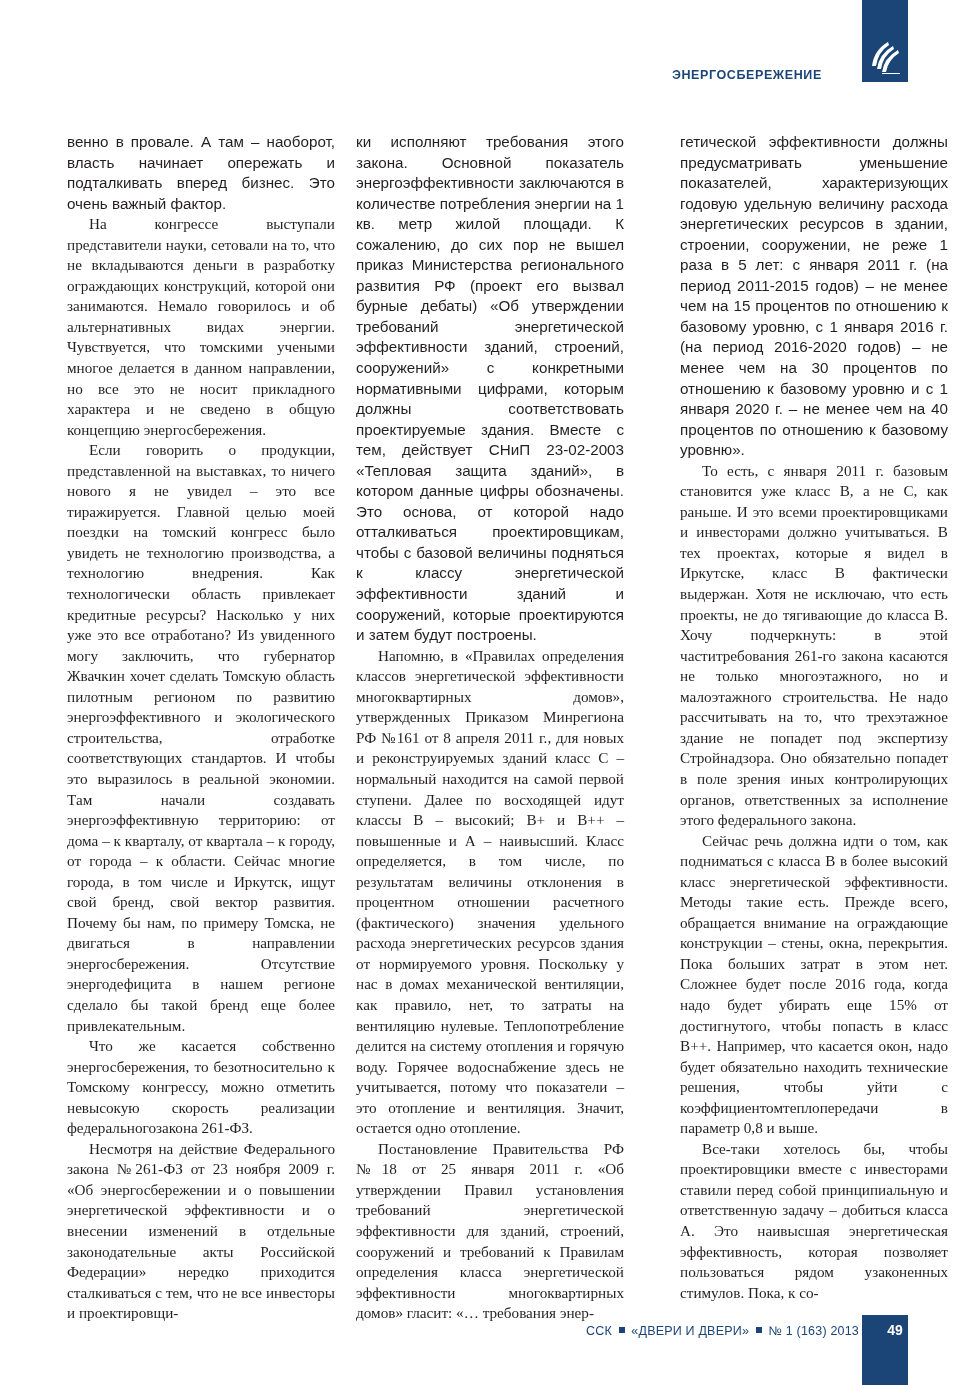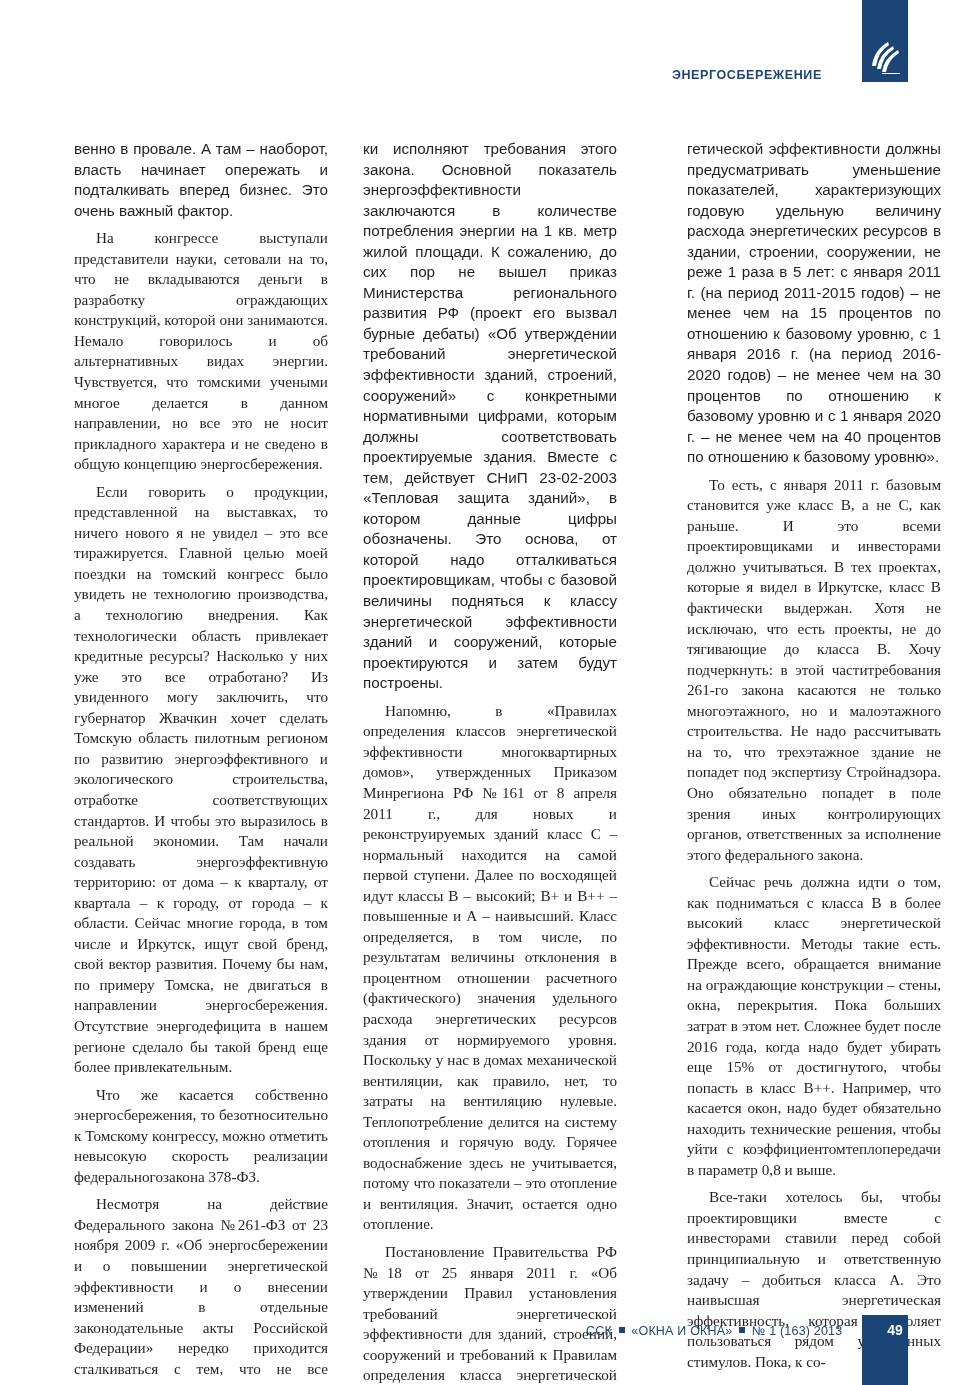--- a/index.html
+++ b/index.html
@@ -5,21 +5,21 @@
   html, body { margin: 0; padding: 0; background: #ffffff; }
   body { width: 980px; height: 1385px; position: relative; overflow: hidden;
          font-family: "Liberation Sans", sans-serif; color: #231f20; }
   .top-bar { position: absolute; left: 862px; top: 0; width: 46px; height: 82px; background: #1b4577; }
   .top-bar svg { position: absolute; left: 6px; top: 36px; }
   .section-title { position: absolute; left: 672px; top: 68px; font-size: 12.5px; font-weight: bold;
                    letter-spacing: 0.6px; color: #1b4577; }
   .col { position: absolute; top: 132px; width: 268px; font-size: 15.2px; line-height: 20.55px;
          text-align: justify; }
   .col1 { left: 67px; } .col2 { left: 356px; } .col3 { left: 680px; }
-  .col p { margin: 7px; }
+  .col p { margin: 0; }
   .col p.indent { text-indent: 22px; font-family: Liberation Serif, serif; }
   .col p.first { text-indent: 0; }
   .footer-text { position: absolute; left: 586px; top: 1324px; font-size: 12.5px; color: #1b4577; letter-spacing: 0.2px; }
   .footer-text .sq { display: inline-block; width: 6px; height: 6px; background: #1b4577; vertical-align: 2px; margin: 0 3px; }
   .page-bar { position: absolute; left: 862px; top: 1315px; width: 46px; height: 70px; background: #1b4577; }
   .page-num { position: absolute; left: 0; right: 0; top: 7px; text-align: center; color: #fff; font-weight: bold; font-size: 14px; margin-left: 20px; }
 </style>
 </head>
 <body>
 
@@ -30,39 +30,39 @@
     <path d="M14 36 Q16 22 30 14 L31 17 Q20 24 18 36 Z" fill="#ffffff"></path>
     <rect x="14" y="37" width="18" height="1" fill="#ffffff"></rect>
   </svg>
 </div>
 <div class="section-title">ЭНЕРГОСБЕРЕЖЕНИЕ</div>
 
 <div class="col col1">
   <p class="first">венно в провале. А там – наоборот, власть начинает опережать и подталкивать вперед бизнес. Это очень важный фактор.</p>
   <p class="indent">На конгрессе выступали представители науки, сетовали на то, что не вкладываются деньги в разработку ограждающих конструкций, которой они занимаются. Немало говорилось и об альтернативных видах энергии. Чувствуется, что томскими учеными многое делается в данном направлении, но все это не носит прикладного характера и не сведено в общую концепцию энергосбережения.</p>
   <p class="indent">Если говорить о продукции, представленной на выставках, то ничего нового я не увидел – это все тиражируется. Главной целью моей поездки на томский конгресс было увидеть не технологию производства, а технологию внедрения. Как технологически область привлекает кредитные ресурсы? Насколько у них уже это все отработано? Из увиденного могу заключить, что губернатор Жвачкин хочет сделать Томскую область пилотным регионом по развитию энергоэффективного и экологического строительства, отработке соответствующих стандартов. И чтобы это выразилось в реальной экономии. Там начали создавать энергоэффективную территорию: от дома – к кварталу, от квартала – к городу, от города – к области. Сейчас многие города, в том числе и Иркутск, ищут свой бренд, свой вектор развития. Почему бы нам, по примеру Томска, не двигаться в направлении энергосбережения. Отсутствие энергодефицита в нашем регионе сделало бы такой бренд еще более привлекательным.</p>
-  <p class="indent">Что же касается собственно энергосбережения, то безотносительно к Томскому конгрессу, можно отметить невысокую скорость реализации федеральногозакона 378-ФЗ.</p>
+  <p class="indent">Что же касается собственно энергосбережения, то безотносительно к Томскому конгрессу, можно отметить невысокую скорость реализации федеральногозакона 261-ФЗ.</p>
   <p class="indent">Несмотря на действие Федерального закона №261-ФЗ от 23 ноября 2009 г. «Об энергосбережении и о повышении энергетической эффективности и о внесении изменений в отдельные законодательные акты Российской Федерации» нередко приходится сталкиваться с тем, что не все инвесторы и проектировщи-</p>
 </div>
 
 <div class="col col2">
   <p class="first">ки исполняют требования этого закона. Основной показатель энергоэффективности заключаются в количестве потребления энергии на 1 кв. метр жилой площади. К сожалению, до сих пор не вышел приказ Министерства регионального развития РФ (проект его вызвал бурные дебаты) «Об утверждении требований энергетической эффективности зданий, строений, сооружений» с конкретными нормативными цифрами, которым должны соответствовать проектируемые здания. Вместе с тем, действует СНиП 23-02-2003 «Тепловая защита зданий», в котором данные цифры обозначены. Это основа, от которой надо отталкиваться проектировщикам, чтобы с базовой величины подняться к классу энергетической эффективности зданий и сооружений, которые проектируются и затем будут построены.</p>
   <p class="indent">Напомню, в «Правилах определения классов энергетической эффективности многоквартирных домов», утвержденных Приказом Минрегиона РФ №161 от 8 апреля 2011 г., для новых и реконструируемых зданий класс С – нормальный находится на самой первой ступени. Далее по восходящей идут классы В – высокий; В+ и В++ – повышенные и А – наивысший. Класс определяется, в том числе, по результатам величины отклонения в процентном отношении расчетного (фактического) значения удельного расхода энергетических ресурсов здания от нормируемого уровня. Поскольку у нас в домах механической вентиляции, как правило, нет, то затраты на вентиляцию нулевые. Теплопотребление делится на систему отопления и горячую воду. Горячее водоснабжение здесь не учитывается, потому что показатели – это отопление и вентиляция. Значит, остается одно отопление.</p>
   <p class="indent">Постановление Правительства РФ №18 от 25 января 2011 г. «Об утверждении Правил установления требований энергетической эффективности для зданий, строений, сооружений и требований к Правилам определения класса энергетической эффективности многоквартирных домов» гласит: «… требования энер-</p>
 </div>
 
 <div class="col col3">
   <p class="first">гетической эффективности должны предусматривать уменьшение показателей, характеризующих годовую удельную величину расхода энергетических ресурсов в здании, строении, сооружении, не реже 1 раза в 5 лет: с января 2011 г. (на период 2011-2015 годов) – не менее чем на 15 процентов по отношению к базовому уровню, с 1 января 2016 г. (на период 2016-2020 годов) – не менее чем на 30 процентов по отношению к базовому уровню и с 1 января 2020 г. – не менее чем на 40 процентов по отношению к базовому уровню».</p>
   <p class="indent">То есть, с января 2011 г. базовым становится уже класс В, а не С, как раньше. И это всеми проектировщиками и инвесторами должно учитываться. В тех проектах, которые я видел в Иркутске, класс В фактически выдержан. Хотя не исключаю, что есть проекты, не до тягивающие до класса В. Хочу подчеркнуть: в этой частитребования 261-го закона касаются не только многоэтажного, но и малоэтажного строительства. Не надо рассчитывать на то, что трехэтажное здание не попадет под экспертизу Стройнадзора. Оно обязательно попадет в поле зрения иных контролирующих органов, ответственных за исполнение этого федерального закона.</p>
   <p class="indent">Сейчас речь должна идти о том, как подниматься с класса В в более высокий класс энергетической эффективности. Методы такие есть. Прежде всего, обращается внимание на ограждающие конструкции – стены, окна, перекрытия. Пока больших затрат в этом нет. Сложнее будет после 2016 года, когда надо будет убирать еще 15% от достигнутого, чтобы попасть в класс В++. Например, что касается окон, надо будет обязательно находить технические решения, чтобы уйти с коэффициентомтеплопередачи в параметр 0,8 и выше.</p>
   <p class="indent">Все-таки хотелось бы, чтобы проектировщики вместе с инвесторами ставили перед собой принципиальную и ответственную задачу – добиться класса А. Это наивысшая энергетическая эффективность, которая позволяет пользоваться рядом узаконенных стимулов. Пока, к со-</p>
 </div>
 
 <div class="footer-text">
   <span>ССК</span>
   <span class="sq"></span>
-  <span>«ОКНА И ОКНА»</span>
+  <span>«ДВЕРИ И ДВЕРИ»</span>
   <span class="sq"></span>
   <span>№ 1 (163) 2013</span>
 </div>
 <div class="page-bar">
   <div class="page-num">49</div>
 </div>
 
 </body></html>

